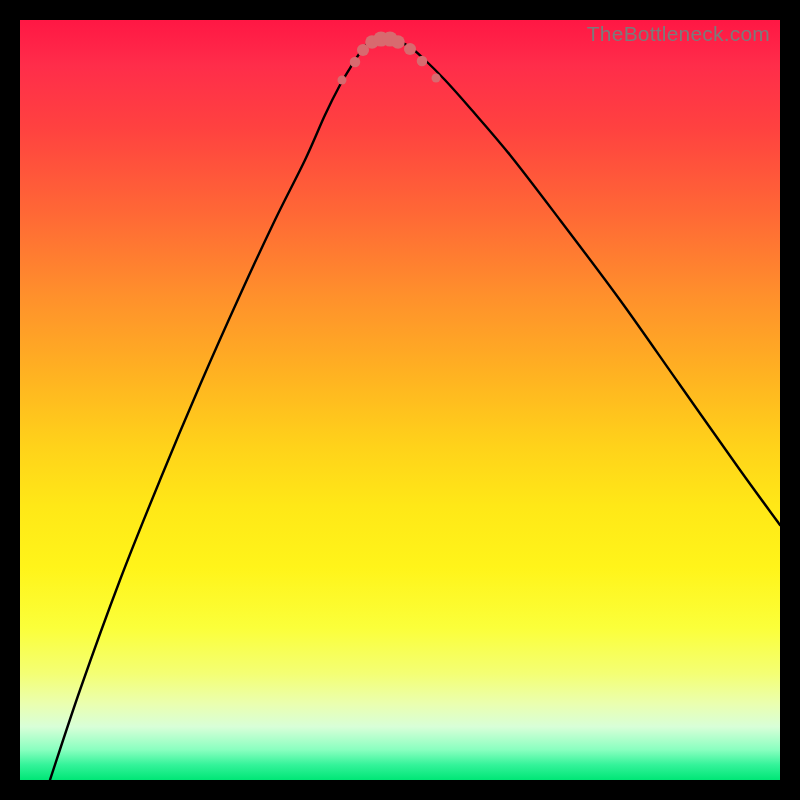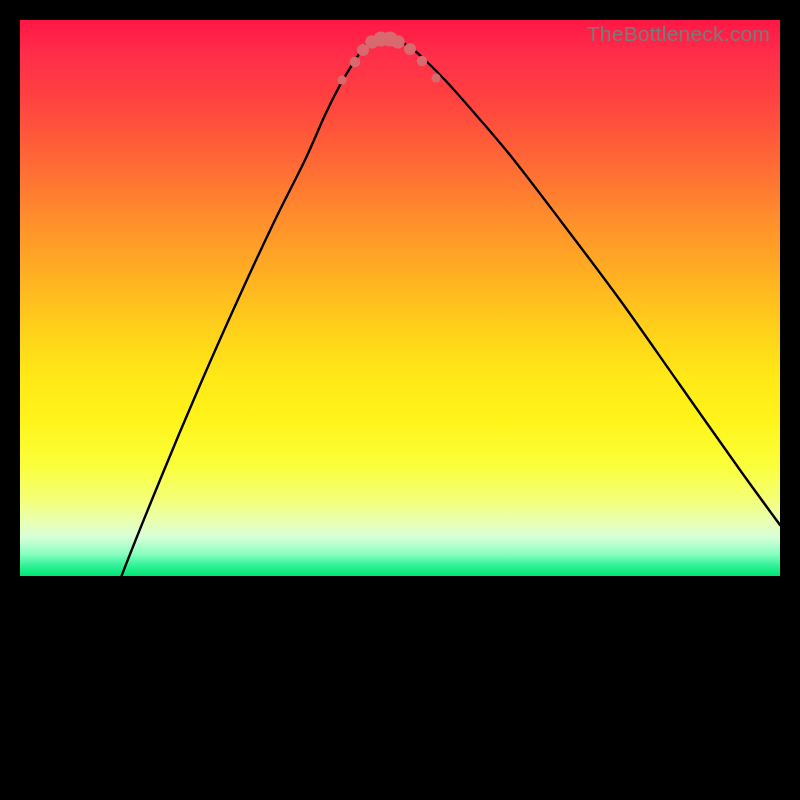--- a/index.html
+++ b/index.html
@@ -15,21 +15,21 @@
     position: relative;
     width: 800px;
     height: 800px;
     background: #000;
   }
   .plot-area {
     position: absolute;
     left: 20px;
     top: 20px;
     width: 760px;
-    height: 556px;
+    height: 760px;
     overflow: hidden;
   }
   .gradient {
     position: absolute;
     left: 0;
     top: 0;
     width: 100%;
     height: 100%;
     background: linear-gradient(
       to bottom,

